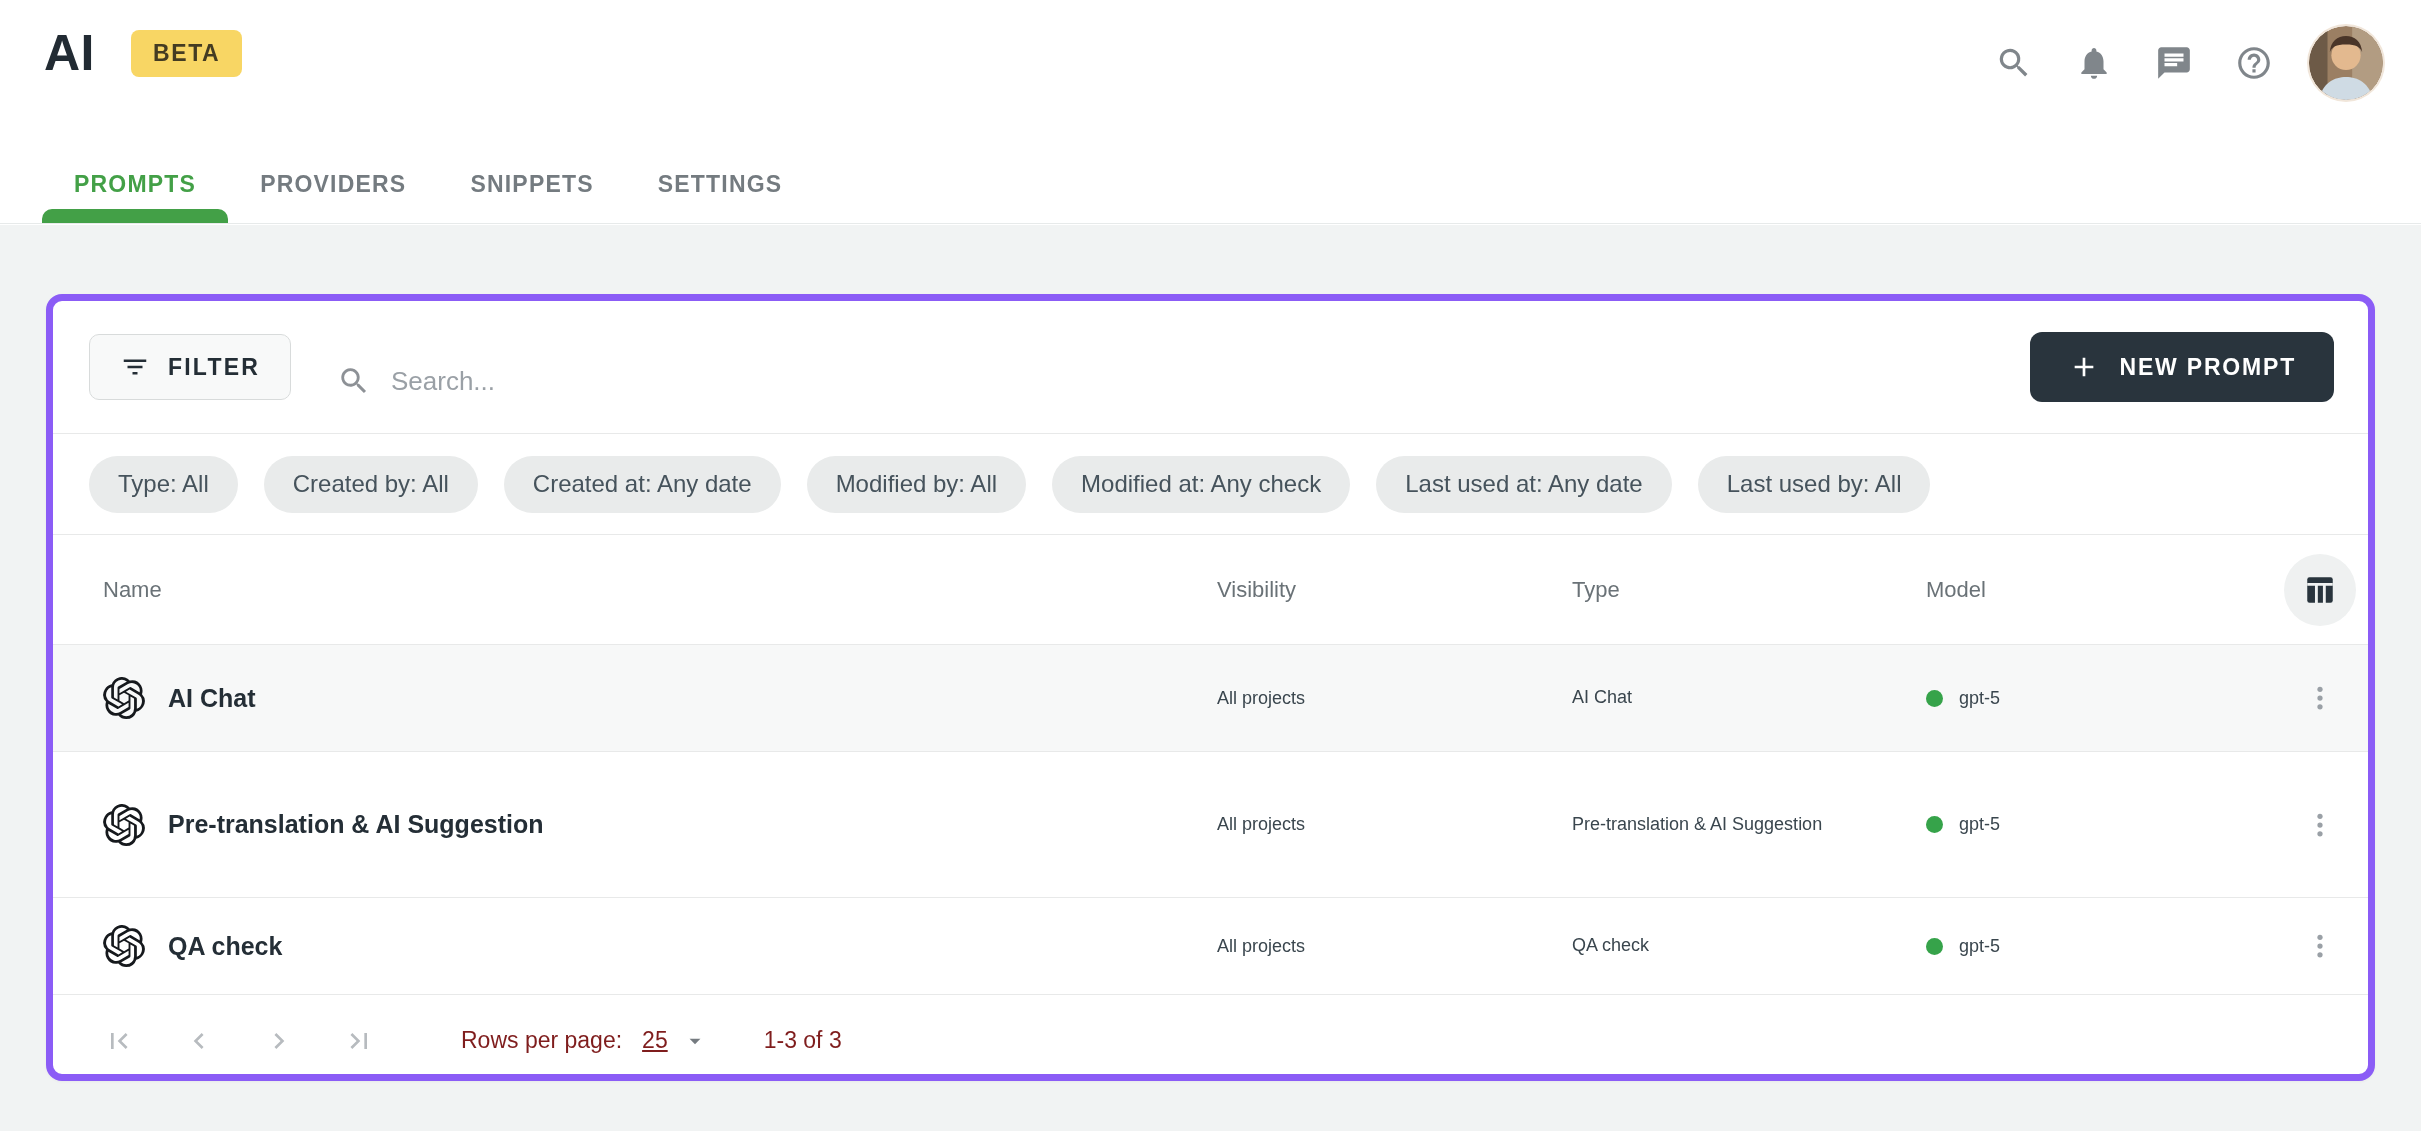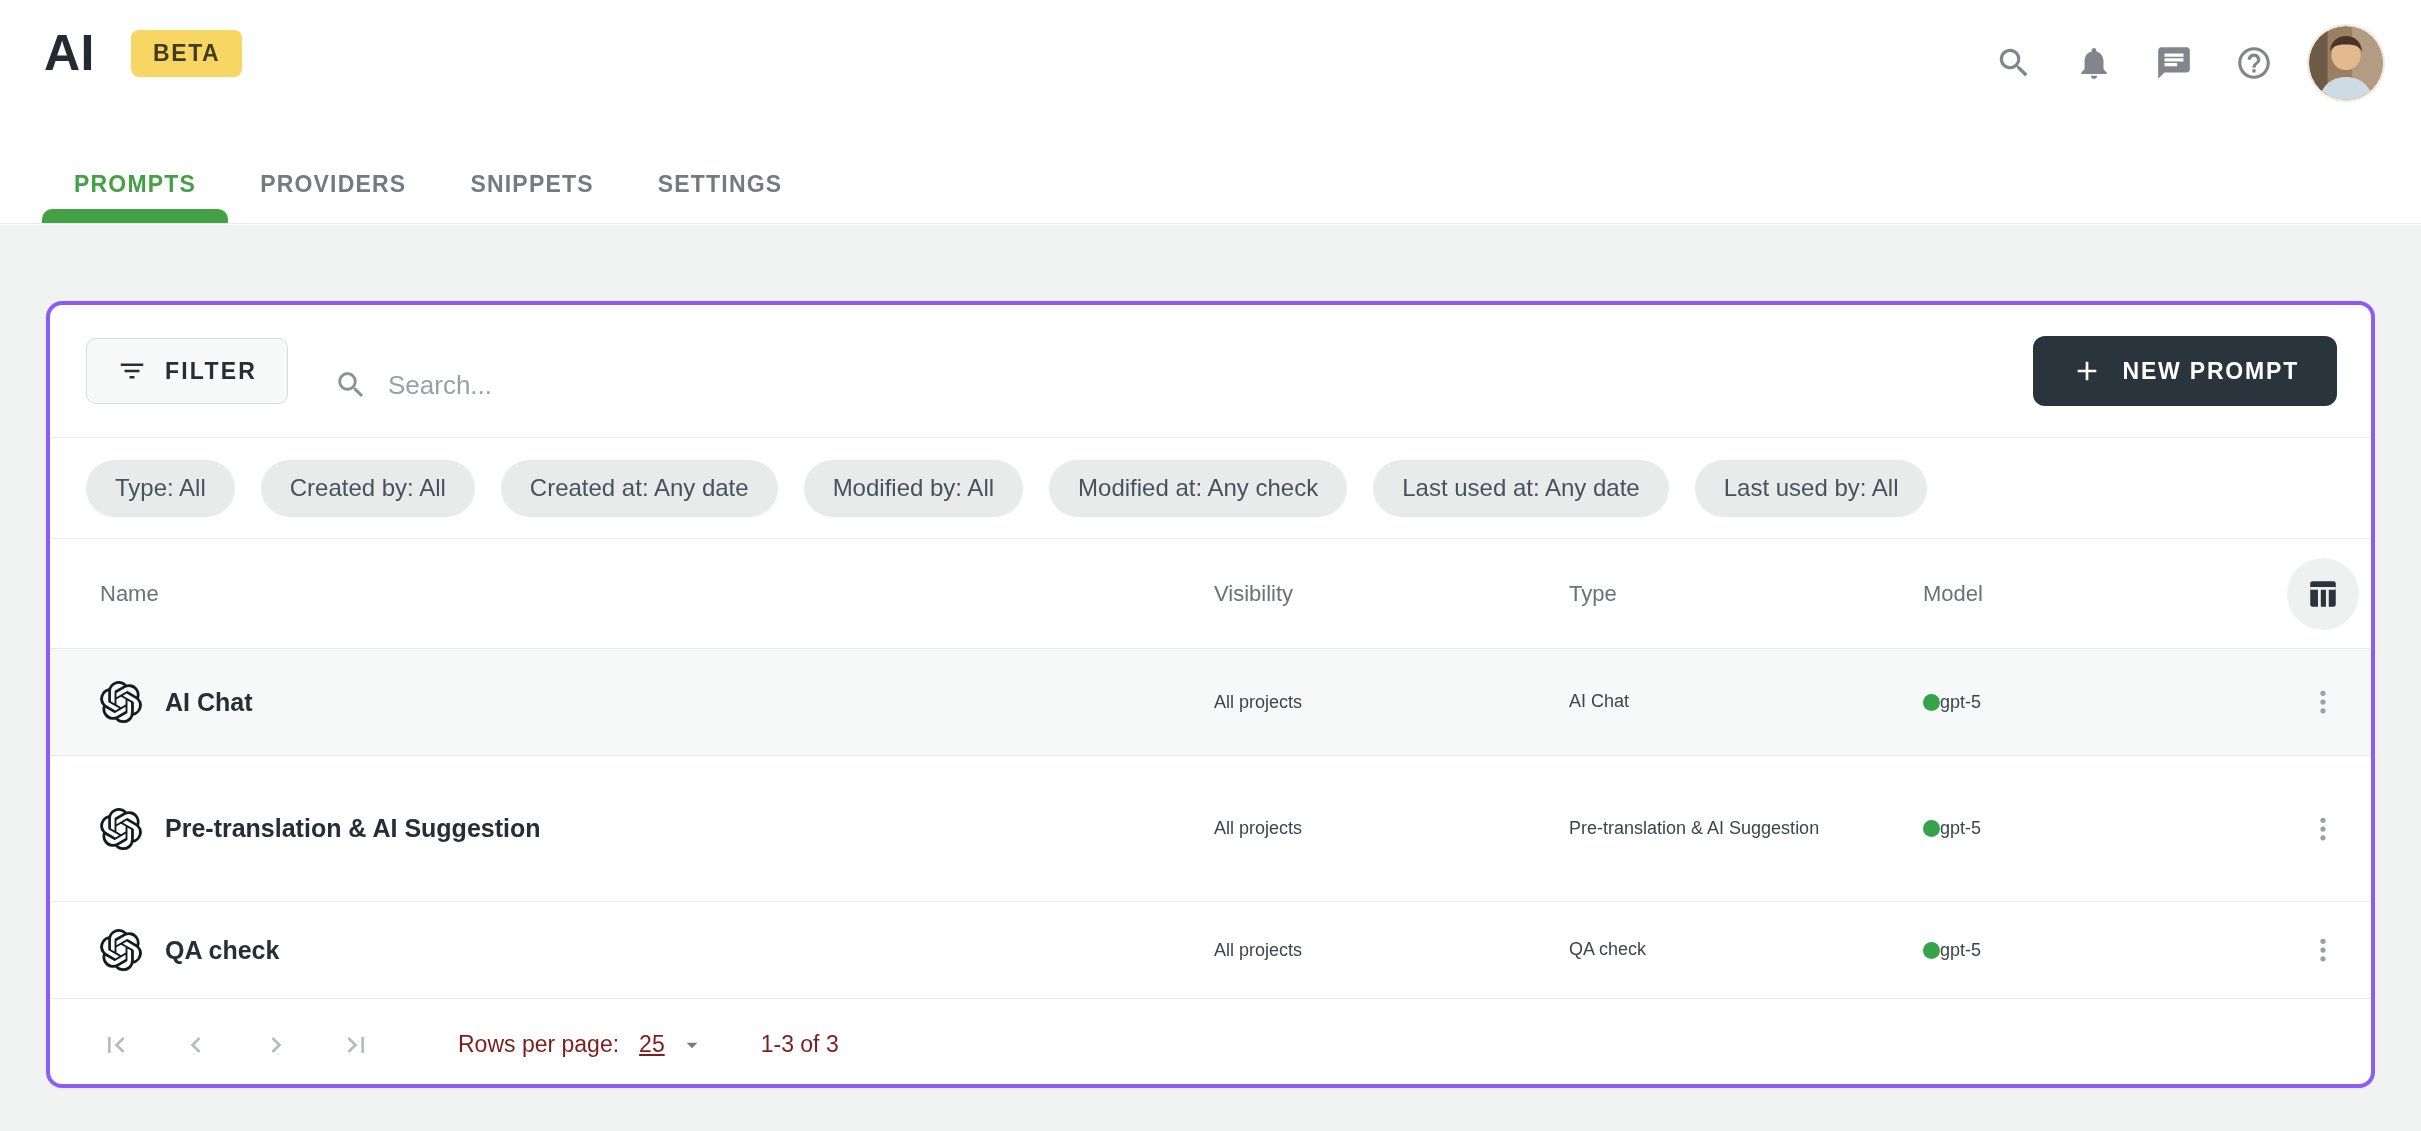--- a/index.html
+++ b/index.html
@@ -25,22 +25,22 @@
   .tabs { position:absolute; left:42px; bottom:0; display:flex; }
   .tab { position:relative; padding:0 32px; height:78px; display:flex; align-items:center;
          font-size:23px; font-weight:700; letter-spacing:1.2px; color:#747b80; cursor:pointer; }
   .tab.active { color:#43a047; }
   .tab .ind { display:none; }
   .tab.active .ind { display:block; position:absolute; left:0; right:0; bottom:0; height:14px;
                      background:#43a047; border-radius:10px 10px 0 0; }
 
   
   .content { position:absolute; top:225px; left:0; right:0; bottom:0; background:#f1f3f3; }
-  .card { position:absolute; left:46px; top:76px; width:2329px; height:787px; background:#ffffff;
-          border:4px solid #8b5cf6; border-radius:16px; box-shadow:0 1px 3px rgba(0,0,0,0.04);
+  .card { position:absolute; left:46px; top:69px; width:2329px; height:787px; background:#ffffff;
+          border:7px solid #8b5cf6; border-radius:16px; box-shadow:0 1px 3px rgba(0,0,0,0.04);
           overflow:hidden; }
 
   
   .toolbar { height:132px; display:flex; align-items:center; padding:0 34px 0 36px; }
   .filter-btn { height:66px; display:flex; align-items:center; gap:18px; padding:0 30px;
                 background:#f8f9f9; border:1px solid #d8dbdb; border-radius:10px; cursor:pointer;
                 font-family:inherit; font-size:23px; font-weight:700; letter-spacing:2.2px; color:#242e36; }
   .filter-btn svg { width:30px; height:30px; color:#242e36; }
   .searchbox { display:flex; align-items:center; gap:20px; margin-left:46px; flex:1;margin-top:28px; }
   .searchbox svg { width:34px; height:34px; color:#8d9196; flex:none; }
@@ -72,21 +72,21 @@
 
   .trow { cursor:pointer; }
   .trow + .trow { border-top:1px solid #e8e9e9; }
   .trow.shaded { background:#f7f8f8; }
   .row-1 { height:106px; } .row-2 { height:146px; } .row-3 { height:97px; }
   .cell-name { display:flex; align-items:center; gap:23px; }
   .cell-name svg { width:42px; height:42px; flex:none; color:#16191d; }
   .name-text { font-size:25px; font-weight:700; color:#242e36; }
   .cell { font-size:18px; color:#3a464e; }
   .cell-type { padding-right:60px; line-height:1.55; }
-  .cell-model { display:flex; align-items:center; gap:0; }
+  .cell-model { display:flex; align-items:center; gap:16px; }
   .status-dot { width:17px; height:17px; border-radius:50%; background:#36a34a; flex:none; }
   .cell-actions { display:flex; justify-content:flex-end; padding-right:24px; }
   .kebab-btn { width:48px; height:48px; border:none; background:transparent; cursor:pointer;
                display:flex; align-items:center; justify-content:center; color:#9aa0a6; }
   .kebab-btn svg { width:30px; height:30px; }
 
   
   .pagination { height:92px; border-top:1px solid #e8e9e9; display:flex; align-items:center;
                 padding-left:50px; font-size:23px; color:#7f1d1d; }
   .pg-btn { width:32px; height:32px; border:none; background:transparent; cursor:pointer;

